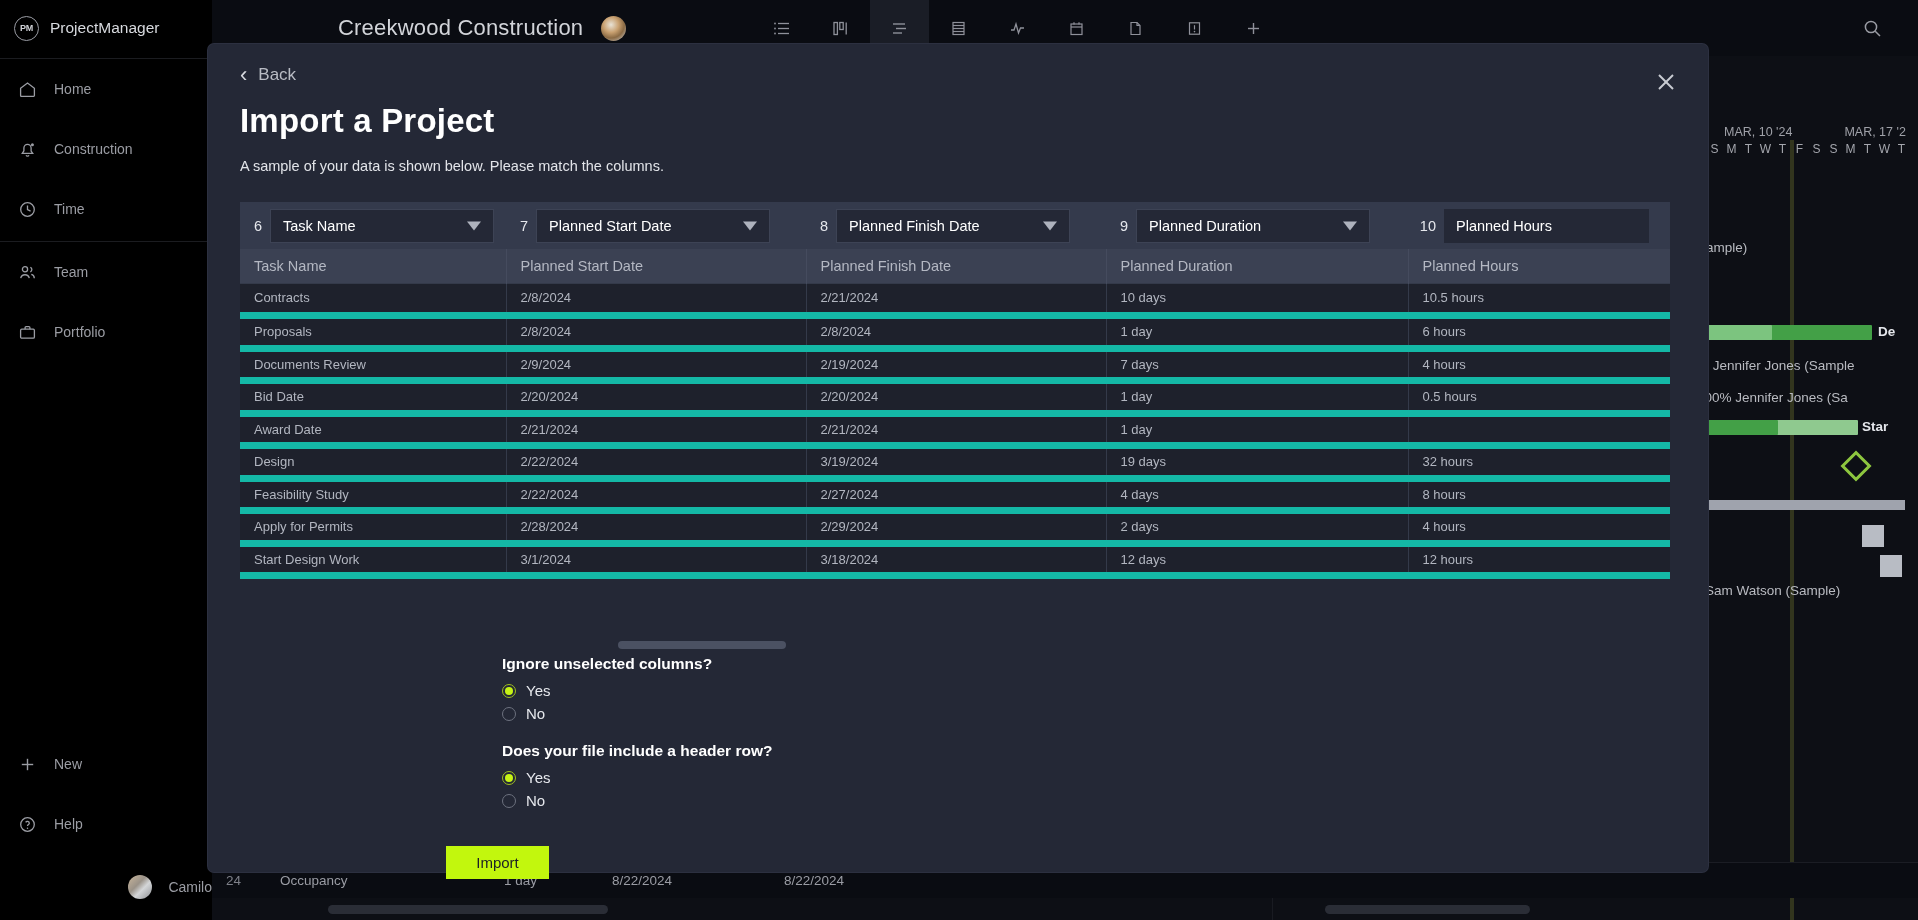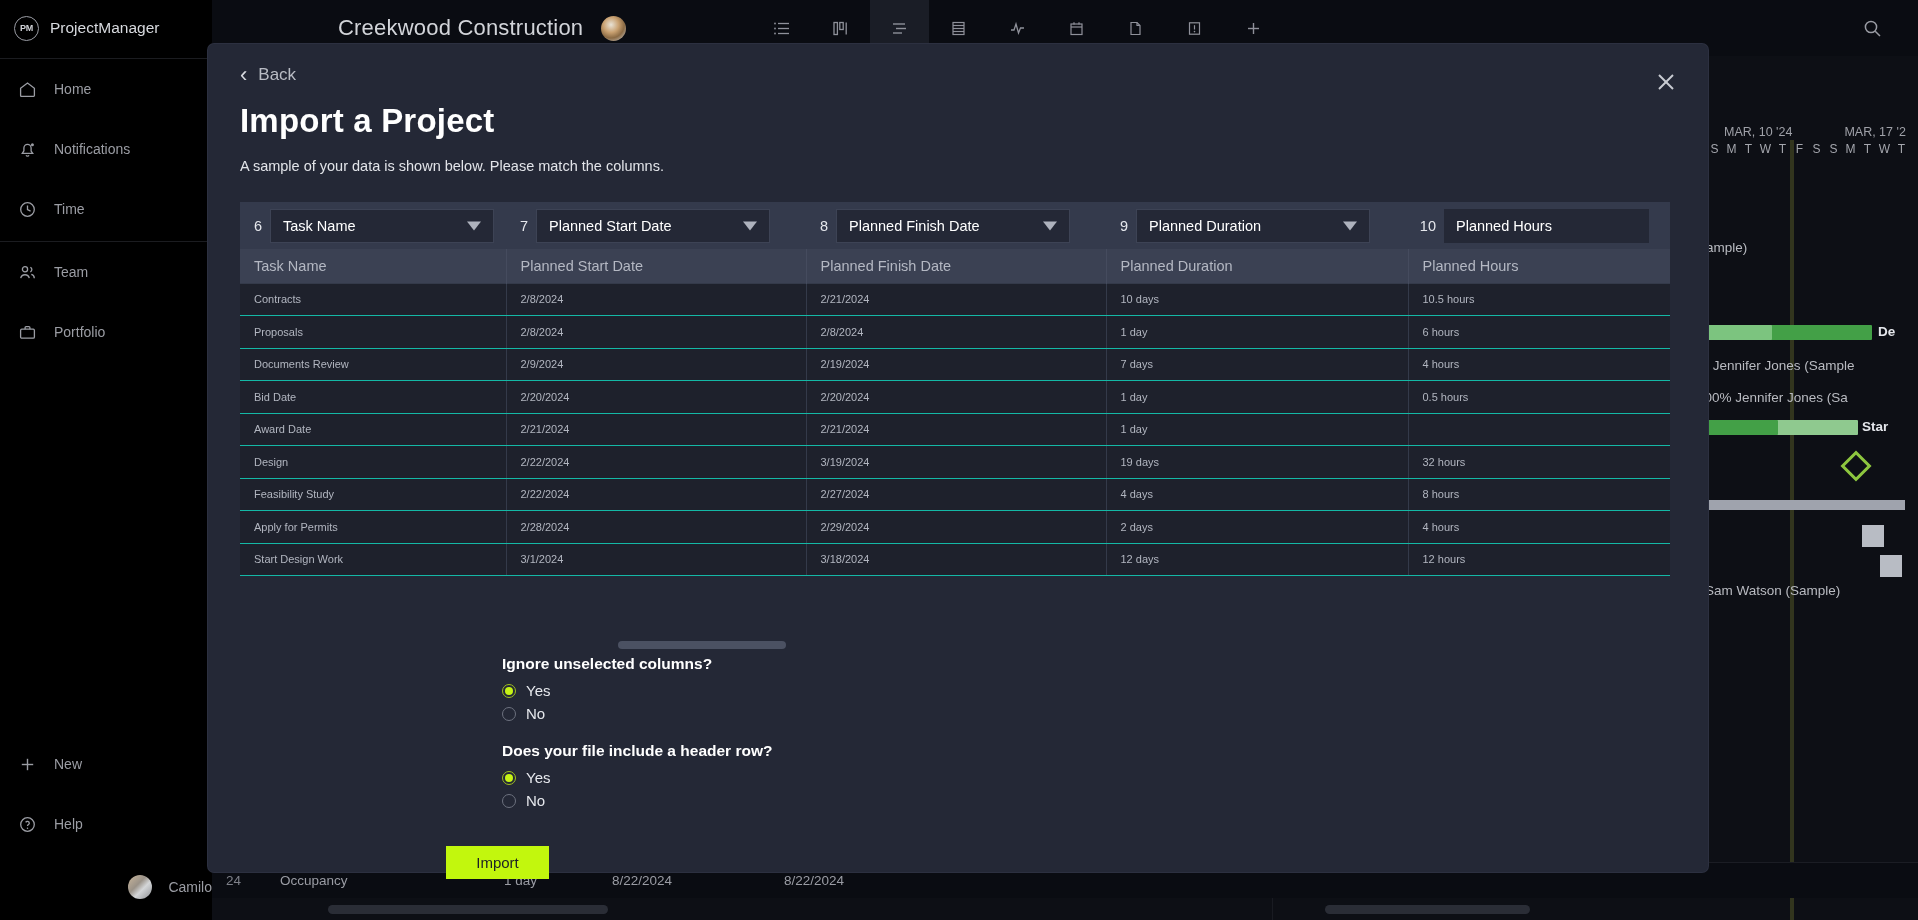--- a/index.html
+++ b/index.html
@@ -120,22 +120,22 @@
   }
 
   
   .tbl-wrap { position:absolute; left:32px; top:205px; width:1430px; }
   .tbl { width:1430px; border-collapse:collapse; table-layout:fixed; }
   .tbl th {
     background:#3b4153; color:#b4b8c3; font-weight:normal; font-size:14.5px;
     text-align:left; height:34px; padding-left:14px; border-right:1px solid #454b5e;
   }
   .tbl td {
-    color:#b2b6c0; font-size:11px; height:32.5px; padding-left:14px;
-    border-right:1px solid #343a4a; border-bottom:1px solid #14b8a6;
+    color:#b2b6c0; font-size:13px; height:32.5px; padding-left:14px;
+    border-right:1px solid #343a4a; border-bottom:7px solid #14b8a6;
     background:#1e212c; white-space:nowrap; overflow:hidden;
   }
   .tbl tr:first-child td { border-top:1px solid #343a4a; }
   .hscroll-tbl {
     position:absolute; left:410px; top:597px; width:168px; height:8px;
     background:#4b5162; border-radius:4px;
   }
 
   
   .q-block { position:absolute; left:250px;margin-left:44px; }
@@ -308,21 +308,21 @@
     </div>
 
     <div class="nav-item">
       <span class="ico">
         <svg width="19" height="19" viewBox="0 0 19 19" fill="none" stroke="currentColor" stroke-width="1.3">
           <path d="M4.3 13.3h10.4l-1.6-2.2V8a3.6 3.6 0 0 0-7.2 0v2.9z"></path>
           <path d="M8.1 15.2a1.5 1.5 0 0 0 2.8 0"></path>
           <circle cx="14.4" cy="4.8" r="1.5" fill="currentColor" stroke="none"></circle>
         </svg>
       </span>
-      <span>Notifications</span>
+      <span>Construction</span>
     </div>
 
     <div class="nav-item">
       <span class="ico">
         <svg width="19" height="19" viewBox="0 0 19 19" fill="none" stroke="currentColor" stroke-width="1.3">
           <circle cx="9.5" cy="9.5" r="6.8"></circle>
             <polyline points="9.5,5.4 9.5,9.7 12.6,11.2"></polyline>
         </svg>
       </span>
       <span>Time</span>

